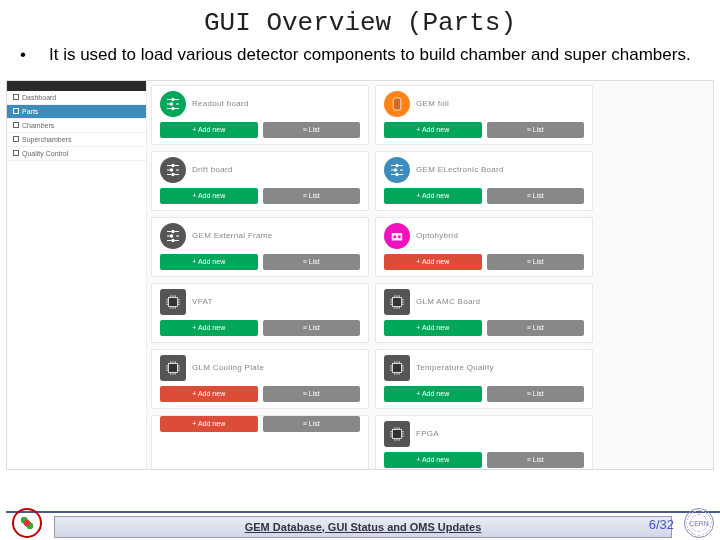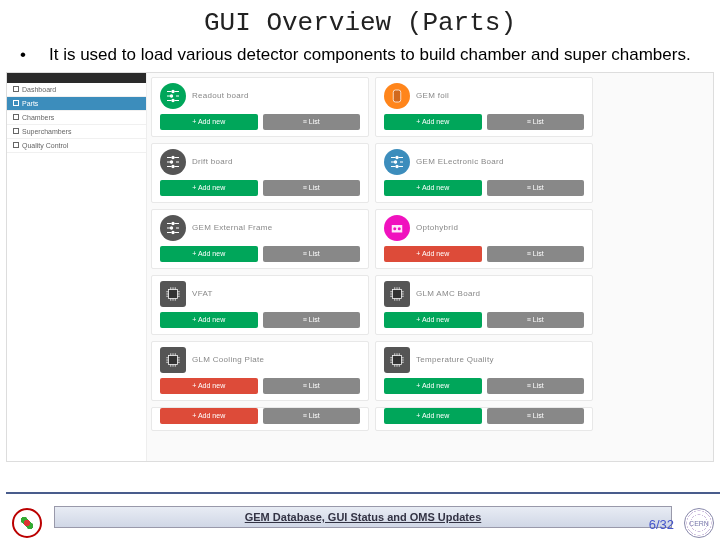--- a/index.html
+++ b/index.html
@@ -1,37 +1,37 @@
 <!DOCTYPE html>
 <html><head>
 <meta charset="utf-8">
 <style>
 *{box-sizing:border-box;margin:0;padding:0;font-family:Arial,Helvetica,sans-serif}
 body{width:720px;height:540px;background:#fff;position:relative;overflow:hidden}
 .slide-title{text-align:center;font-size:26px;font-weight:400;color:#222;padding:8px 0 6px;font-family:Liberation Mono, monospace}
 .bullet-text{font-size:17px;color:#000;padding:0 22px 6px 49px;line-height:1.28;font-family:Arial,sans-serif;position:relative}
 .bullet-text::before{content:"•";position:absolute;left:20px;top:0}
-.screenshot{margin:0 6px 0 6px;height:390px;background:#fafafa;border:1px solid #ddd;display:flex;overflow:hidden}
+.screenshot{margin:8px 6px 0 6px;height:390px;background:#fafafa;border:1px solid #ddd;display:flex;overflow:hidden}
 .sidebar{width:140px;background:#fff;border-right:1px solid #eee;font-size:7px}
 .sidebar-top{background:#2a2a2a;height:10px}
 .side-item{padding:3px 6px;border-bottom:1px solid #f0f0f0;color:#666;display:flex;align-items:center;gap:3px}
 .side-item.active{background:#3c8dbc;color:#fff}
 .side-sq{width:6px;height:6px;border:1px solid currentColor;display:inline-block}
 .content{flex:1;display:flex;flex-wrap:wrap;padding:4px;gap:6px;align-content:flex-start;overflow:hidden}
 .card{width:218px;background:#fff;border:1px solid #e8e8e8;border-radius:2px}
 .card-head{display:flex;align-items:center;gap:6px;padding:5px 8px}
 .icon-circ{width:26px;height:26px;border-radius:50%;display:flex;align-items:center;justify-content:center;flex-shrink:0}
 .icon-sq{width:26px;height:26px;border-radius:3px;display:flex;align-items:center;justify-content:center;flex-shrink:0}
 .card-title{font-size:8px;color:#888;letter-spacing:0.3px}
 .card-btns{display:flex;gap:5px;padding:0 8px 6px}
 .btn{flex:1;height:16px;border-radius:2px;color:#fff;font-size:7px;display:flex;align-items:center;justify-content:center;gap:3px;cursor:pointer}
 .btn-green{background:#00a65a}
 .btn-gray{background:#888}
 .btn-red{background:#dd4b39}
-.footer{position:absolute;bottom:0;left:6px;right:0;height:48px;display:flex;align-items:center;background:linear-gradient(to right,#fff 0,#fff 45px,transparent 45px);border-top:2px solid #495c8c}
+.footer{position:absolute;bottom:0;left:6px;right:0;height:29px;display:flex;align-items:center;background:linear-gradient(to right,#fff 0,#fff 45px,transparent 45px);border-top:2px solid #495c8c}
 .footer-bar{position:absolute;left:48px;right:48px;height:22px;background:linear-gradient(#e8ecf4,#d0d7e6);border:1px solid #99a;display:flex;align-items:center;justify-content:center}
 .footer-text{font-size:11px;font-weight:bold;color:#334;text-decoration:underline}
 .footer-logo-l{position:absolute;left:6px;bottom:2px;width:30px;height:30px;border:2px solid #b00;border-radius:50%;display:flex;align-items:center;justify-content:center}
 .footer-logo-l::after{content:"";width:14px;height:14px;background:radial-gradient(circle,#d33 30%,transparent 31%),radial-gradient(circle at 30% 30%,#3a3 25%,transparent 26%),radial-gradient(circle at 70% 70%,#3a3 25%,transparent 26%)}
 .footer-logo-r{position:absolute;right:6px;bottom:2px;width:30px;height:30px;border:1px solid #88a;border-radius:50%;color:#77a;font-size:7px;display:flex;align-items:center;justify-content:center;background:radial-gradient(circle,transparent 40%,#cbd 41%,#cbd 43%,transparent 44%,transparent 60%,#cbd 61%,#cbd 63%,transparent 64%)}
 .page-num{position:absolute;right:46px;bottom:8px;font-size:13px;color:#45c;font-weight:normal}
 .chip-svg{width:18px;height:18px}
 </style>
 </head>
 <body>
@@ -284,20 +284,42 @@
           <div class="btn btn-gray">≡ List</div>
         </div>
       </div>
       <div class="card">
         <div class="card-btns">
           <div class="btn btn-red">+ Add new</div>
           <div class="btn btn-gray">≡ List</div>
         </div>
       </div>
       <div class="card">
+        <div class="card-head">
+          <div class="icon-sq" style="background:#555">
+            <svg class="chip-svg" viewBox="0 0 24 24">
+              <rect x="6" y="6" width="12" height="12" fill="#333" stroke="#fff"></rect>
+              <g stroke="#fff" stroke-width="1">
+                <line x1="3" y1="9" x2="6" y2="9"></line>
+                <line x1="3" y1="12" x2="6" y2="12"></line>
+                <line x1="3" y1="15" x2="6" y2="15"></line>
+                <line x1="18" y1="9" x2="21" y2="9"></line>
+                <line x1="18" y1="12" x2="21" y2="12"></line>
+                <line x1="18" y1="15" x2="21" y2="15"></line>
+                <line x1="9" y1="3" x2="9" y2="6"></line>
+                <line x1="12" y1="3" x2="12" y2="6"></line>
+                <line x1="15" y1="3" x2="15" y2="6"></line>
+                <line x1="9" y1="18" x2="9" y2="21"></line>
+                <line x1="12" y1="18" x2="12" y2="21"></line>
+                <line x1="15" y1="18" x2="15" y2="21"></line>
+              </g>
+            </svg>
+          </div>
+          <div class="card-title">FPGA</div>
+        </div>
         <div class="card-btns">
           <div class="btn btn-green">+ Add new</div>
           <div class="btn btn-gray">≡ List</div>
         </div>
       </div>
     </div>
 </div>
 
 <div class="footer">
   <div class="footer-logo-l"></div>

